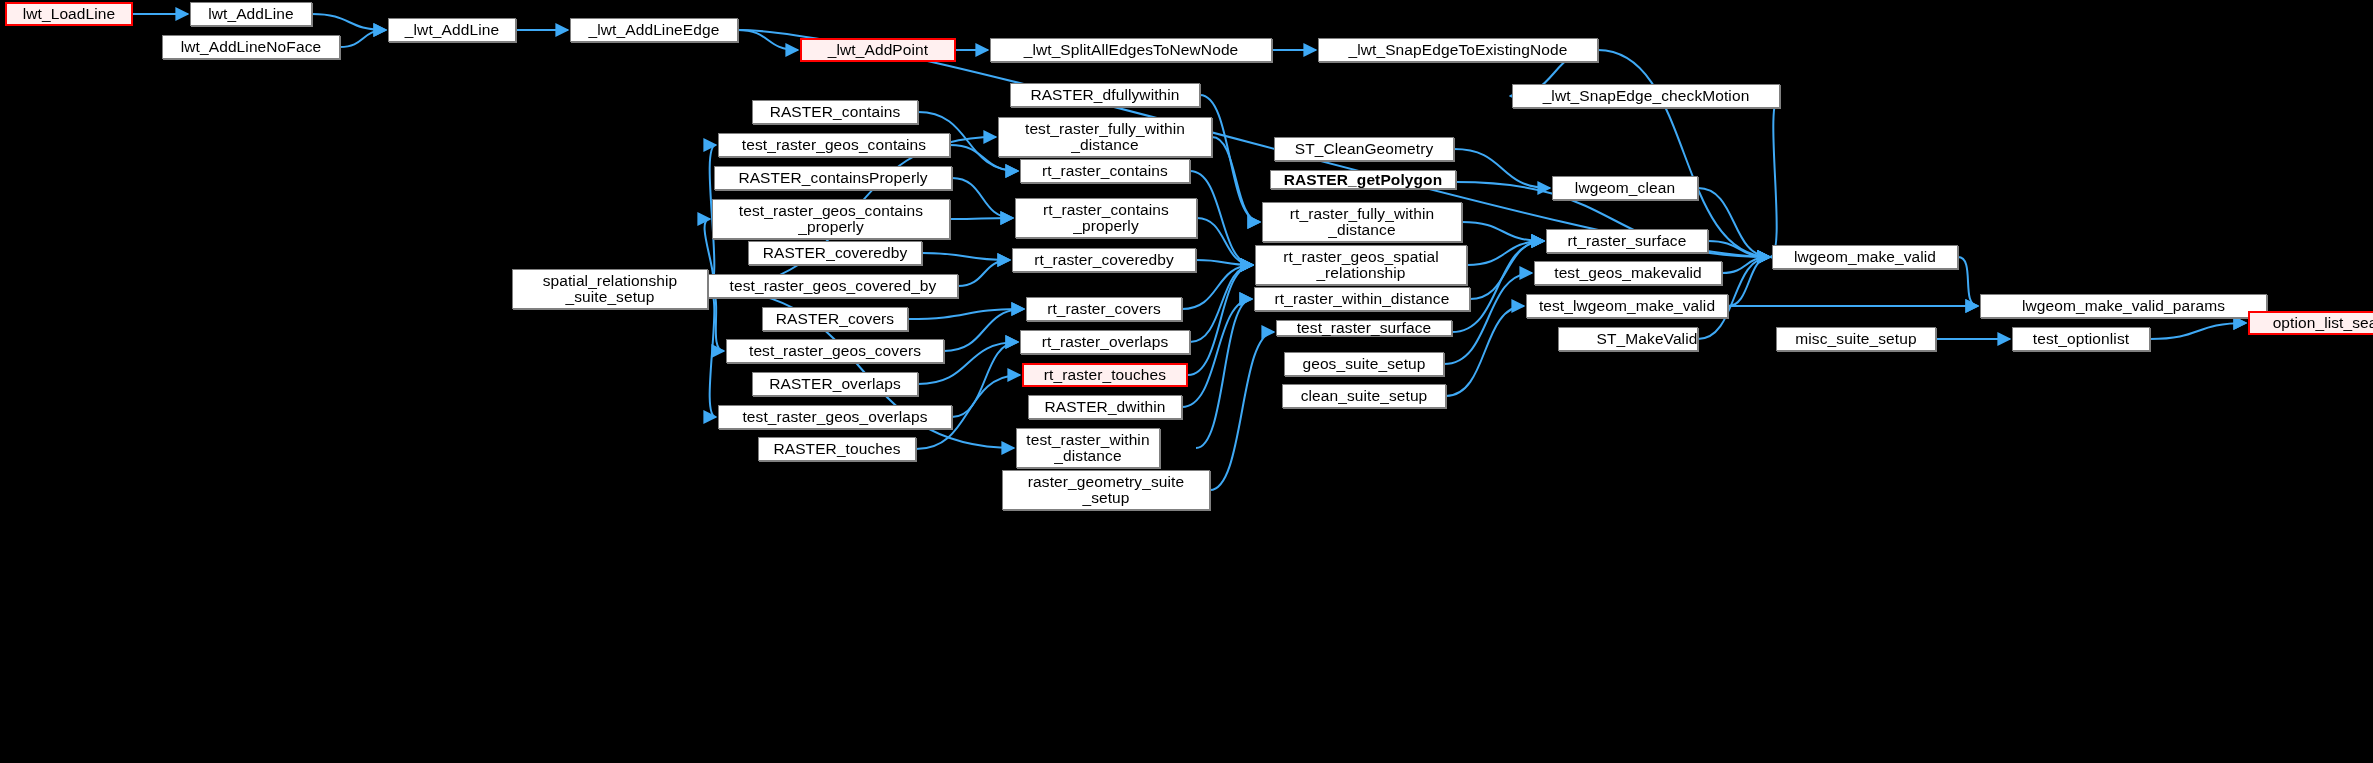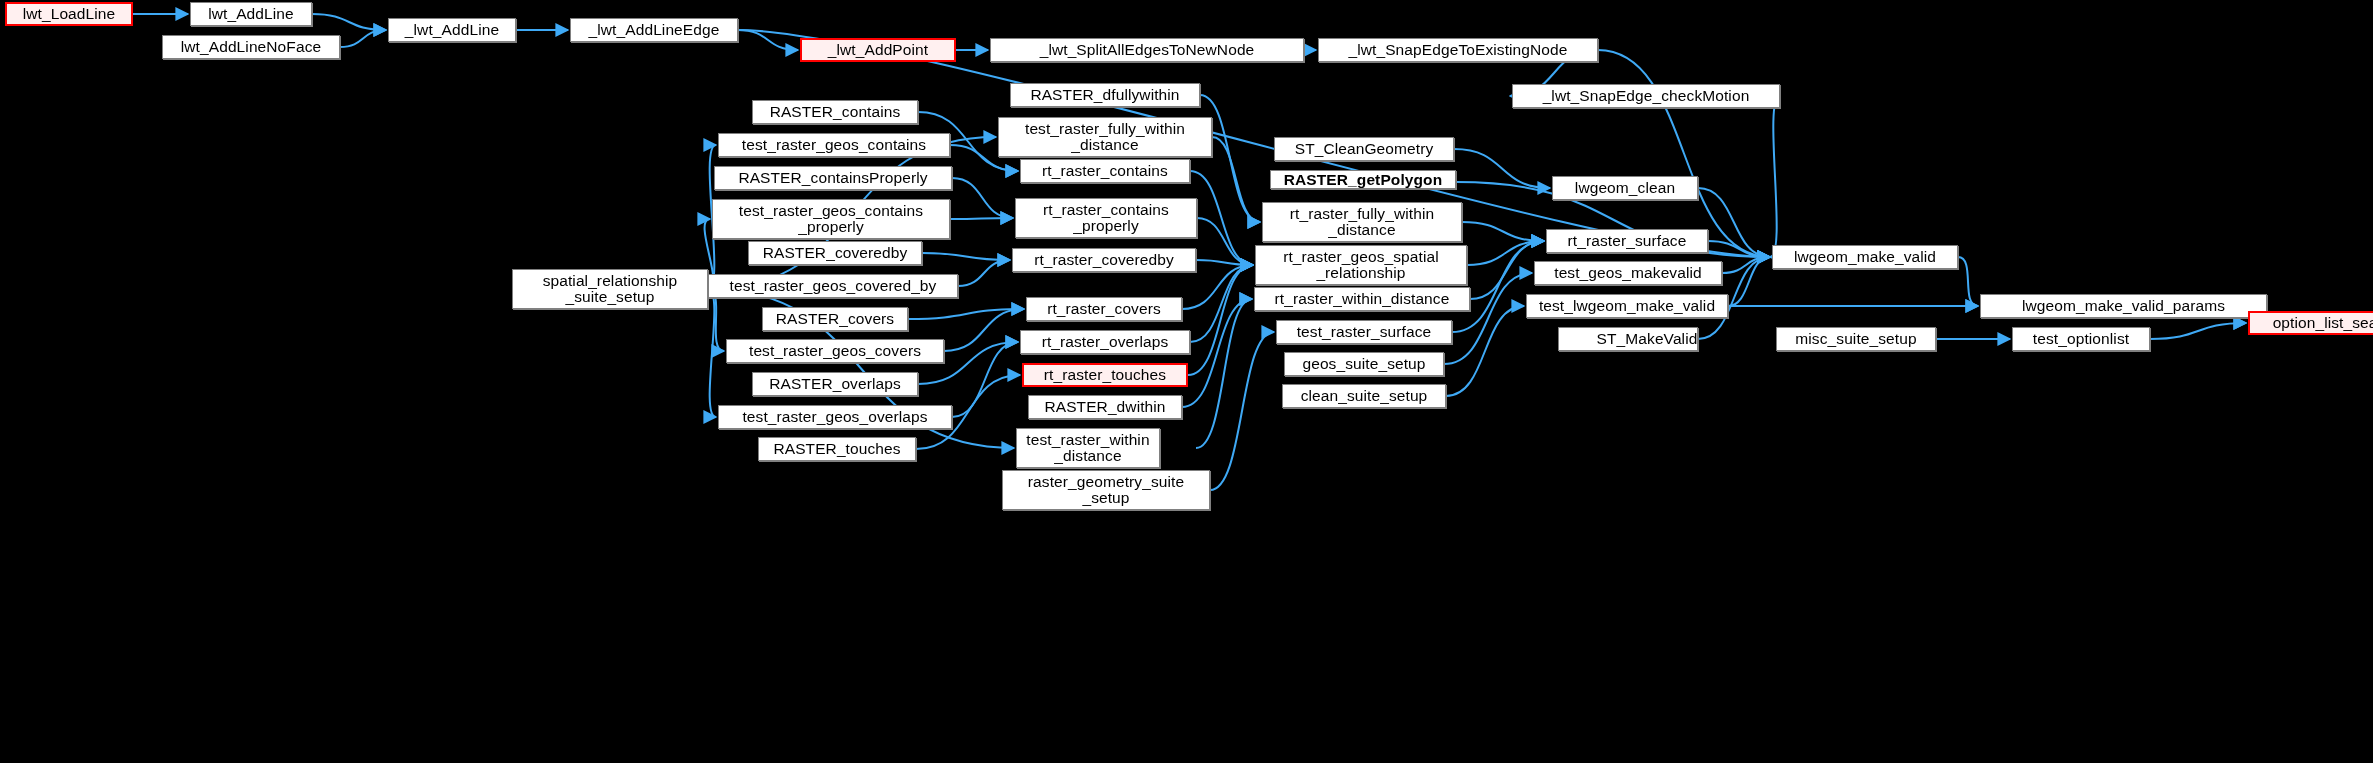--- a/index.html
+++ b/index.html
@@ -121,21 +121,21 @@
         <path d="M 708 289 C 876.3 289, 845.7 448, 1014 448" fill="none" stroke="#3fa9f5" stroke-width="2" marker-end="url(#arrow)"></path>
       </g>
   </svg>
   <div id="nodes">
       <div class="node highlight" style="left: 5px; top: 2px; width: 128px; height: 24px;"><span class="lbl">lwt_LoadLine</span></div>
       <div class="node" style="left: 190px; top: 2px; width: 122px; height: 24px;"><span class="lbl">lwt_AddLine</span></div>
       <div class="node" style="left: 162px; top: 35px; width: 178px; height: 24px;"><span class="lbl">lwt_AddLineNoFace</span></div>
       <div class="node" style="left: 388px; top: 18px; width: 128px; height: 24px;"><span class="lbl">_lwt_AddLine</span></div>
       <div class="node" style="left: 570px; top: 18px; width: 168px; height: 24px;"><span class="lbl">_lwt_AddLineEdge</span></div>
       <div class="node highlight" style="left: 800px; top: 38px; width: 156px; height: 24px;"><span class="lbl">_lwt_AddPoint</span></div>
-      <div class="node" style="left: 990px; top: 38px; width: 314px; height: 24px;"><span class="lbl">_lwt_SplitAllEdgesToNewNode</span></div>
+      <div class="node" style="left: 990px; top: 38px; width: 282px; height: 24px;"><span class="lbl">_lwt_SplitAllEdgesToNewNode</span></div>
       <div class="node" style="left: 1318px; top: 38px; width: 280px; height: 24px;"><span class="lbl">_lwt_SnapEdgeToExistingNode</span></div>
       <div class="node" style="left: 1512px; top: 84px; width: 268px; height: 24px;"><span class="lbl">_lwt_SnapEdge_checkMotion</span></div>
       <div class="node" style="left: 1010px; top: 83px; width: 190px; height: 24px;"><span class="lbl">RASTER_dfullywithin</span></div>
       <div class="node" style="left: 998px; top: 117px; width: 214px; height: 40px;"><span class="lbl">test_raster_fully_within
 _distance</span></div>
       <div class="node" style="left: 1020px; top: 159px; width: 170px; height: 24px;"><span class="lbl">rt_raster_contains</span></div>
       <div class="node" style="left: 1015px; top: 198px; width: 182px; height: 40px;"><span class="lbl">rt_raster_contains
 _properly</span></div>
       <div class="node" style="left: 1012px; top: 248px; width: 184px; height: 24px;"><span class="lbl">rt_raster_coveredby</span></div>
       <div class="node" style="left: 1026px; top: 297px; width: 156px; height: 24px;"><span class="lbl">rt_raster_covers</span></div>
@@ -160,21 +160,21 @@
       <div class="node" style="left: 758px; top: 437px; width: 158px; height: 24px;"><span class="lbl">RASTER_touches</span></div>
       <div class="node" style="left: 512px; top: 269px; width: 196px; height: 40px;"><span class="lbl">spatial_relationship
 _suite_setup</span></div>
       <div class="node" style="left: 1274px; top: 137px; width: 180px; height: 24px;"><span class="lbl">ST_CleanGeometry</span></div>
       <div class="node" style="left: 1270px; top: 170px; width: 186px; height: 19px; font-weight: bold;"><span class="lbl">RASTER_getPolygon</span></div>
       <div class="node" style="left: 1262px; top: 202px; width: 200px; height: 40px;"><span class="lbl">rt_raster_fully_within
 _distance</span></div>
       <div class="node" style="left: 1255px; top: 245px; width: 212px; height: 40px;"><span class="lbl">rt_raster_geos_spatial
 _relationship</span></div>
       <div class="node" style="left: 1254px; top: 287px; width: 216px; height: 24px;"><span class="lbl">rt_raster_within_distance</span></div>
-      <div class="node" style="left: 1276px; top: 320px; width: 176px; height: 24px;"><span class="lbl">test_raster_surface</span></div>
+      <div class="node" style="left: 1276px; top: 320px; width: 176px; height: 16px;"><span class="lbl">test_raster_surface</span></div>
       <div class="node" style="left: 1284px; top: 352px; width: 160px; height: 24px;"><span class="lbl">geos_suite_setup</span></div>
       <div class="node" style="left: 1282px; top: 384px; width: 164px; height: 24px;"><span class="lbl">clean_suite_setup</span></div>
       <div class="node" style="left: 1552px; top: 176px; width: 146px; height: 24px;"><span class="lbl">lwgeom_clean</span></div>
       <div class="node" style="left: 1546px; top: 229px; width: 162px; height: 24px;"><span class="lbl">rt_raster_surface</span></div>
       <div class="node" style="left: 1534px; top: 261px; width: 188px; height: 24px;"><span class="lbl">test_geos_makevalid</span></div>
       <div class="node" style="left: 1526px; top: 294px; width: 202px; height: 24px;"><span class="lbl">test_lwgeom_make_valid</span></div>
       <div class="node" style="left: 1558px; top: 327px; width: 140px; height: 24px; padding-left: 38px;"><span class="lbl">ST_MakeValid</span></div>
       <div class="node" style="left: 1772px; top: 245px; width: 186px; height: 24px;"><span class="lbl">lwgeom_make_valid</span></div>
       <div class="node" style="left: 1776px; top: 327px; width: 160px; height: 24px;"><span class="lbl">misc_suite_setup</span></div>
       <div class="node" style="left: 1980px; top: 294px; width: 287px; height: 24px;"><span class="lbl">lwgeom_make_valid_params</span></div>

